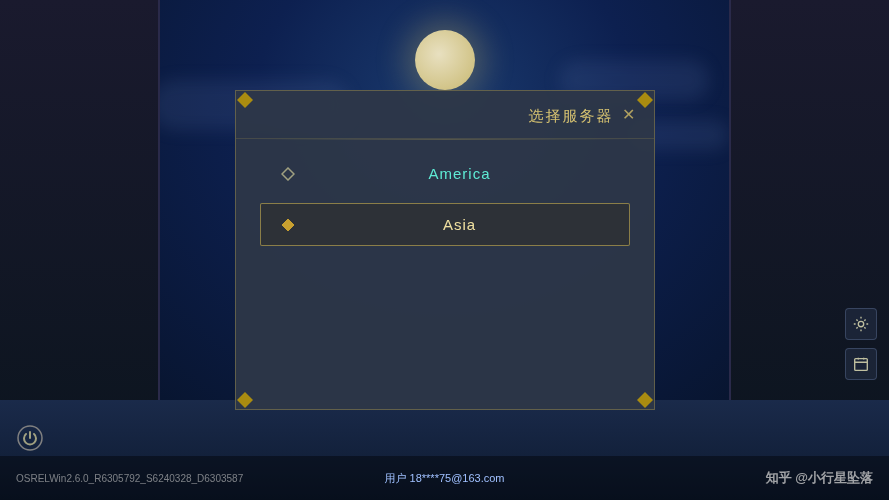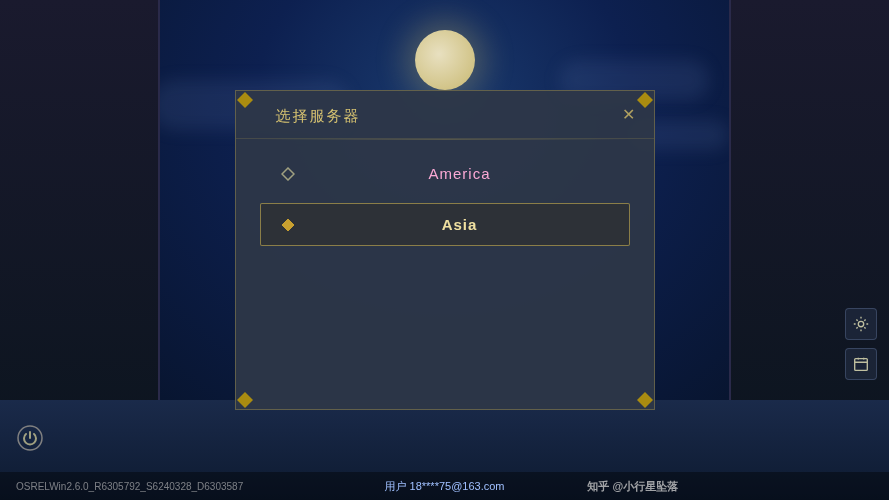--- a/index.html
+++ b/index.html
@@ -118,21 +118,21 @@
     .corner-bl { bottom: -1px; left: -1px; }
     .corner-br { bottom: -1px; right: -1px; }
 
     .corner svg {
       width: 20px;
       height: 20px;
     }
 
     
     .modal-header {
-      text-align: left;
+      text-align: right;
       padding: 16px 40px 12px;
       color: #d4c070;
       font-size: 15px;
       letter-spacing: 2px;
       border-bottom: 1px solid rgba(180, 160, 80, 0.2);
       position: relative;
     }
 
     .modal-close {
       position: absolute;
@@ -176,39 +176,38 @@
       background: rgba(50, 40, 15, 0.3);
     }
 
     .diamond-icon {
       width: 14px;
       height: 14px;
       flex-shrink: 0;
     }
 
     .server-name {
-      color: #f9a8d4;
+      color: #5eead4;
       font-size: 15px;
       flex: 1;
       text-align: center;
       letter-spacing: 1px;
     }
 
     .server-item.selected .server-name {
       color: #f0e0a0;
-      font-weight: bold;
     }
 
     
     .bottom-bar {
       position: absolute;
       bottom: 0;
       left: 0;
       right: 0;
-      height: 28px;
+      height: 44px;
       z-index: 20;
       display: flex;
       align-items: center;
       padding: 0 16px;
       background: rgba(0,0,0,0.4);
     }
 
     .bottom-version {
       color: rgba(200, 200, 200, 0.6);
       font-size: 10px;
@@ -221,23 +220,24 @@
       flex: 1;
       text-align: center;
     }
 
     .bottom-user span {
       color: #a0c0ff;
     }
 
     .bottom-watermark {
       color: rgba(200, 200, 200, 0.8);
-      font-size: 11px;
+      font-size: 13px;
       font-weight: bold;
       flex: 1;
+      text-align: right;
     }
 
     
     .power-btn {
       position: absolute;
       bottom: 48px;
       left: 16px;
       width: 28px;
       height: 28px;
       z-index: 20;

